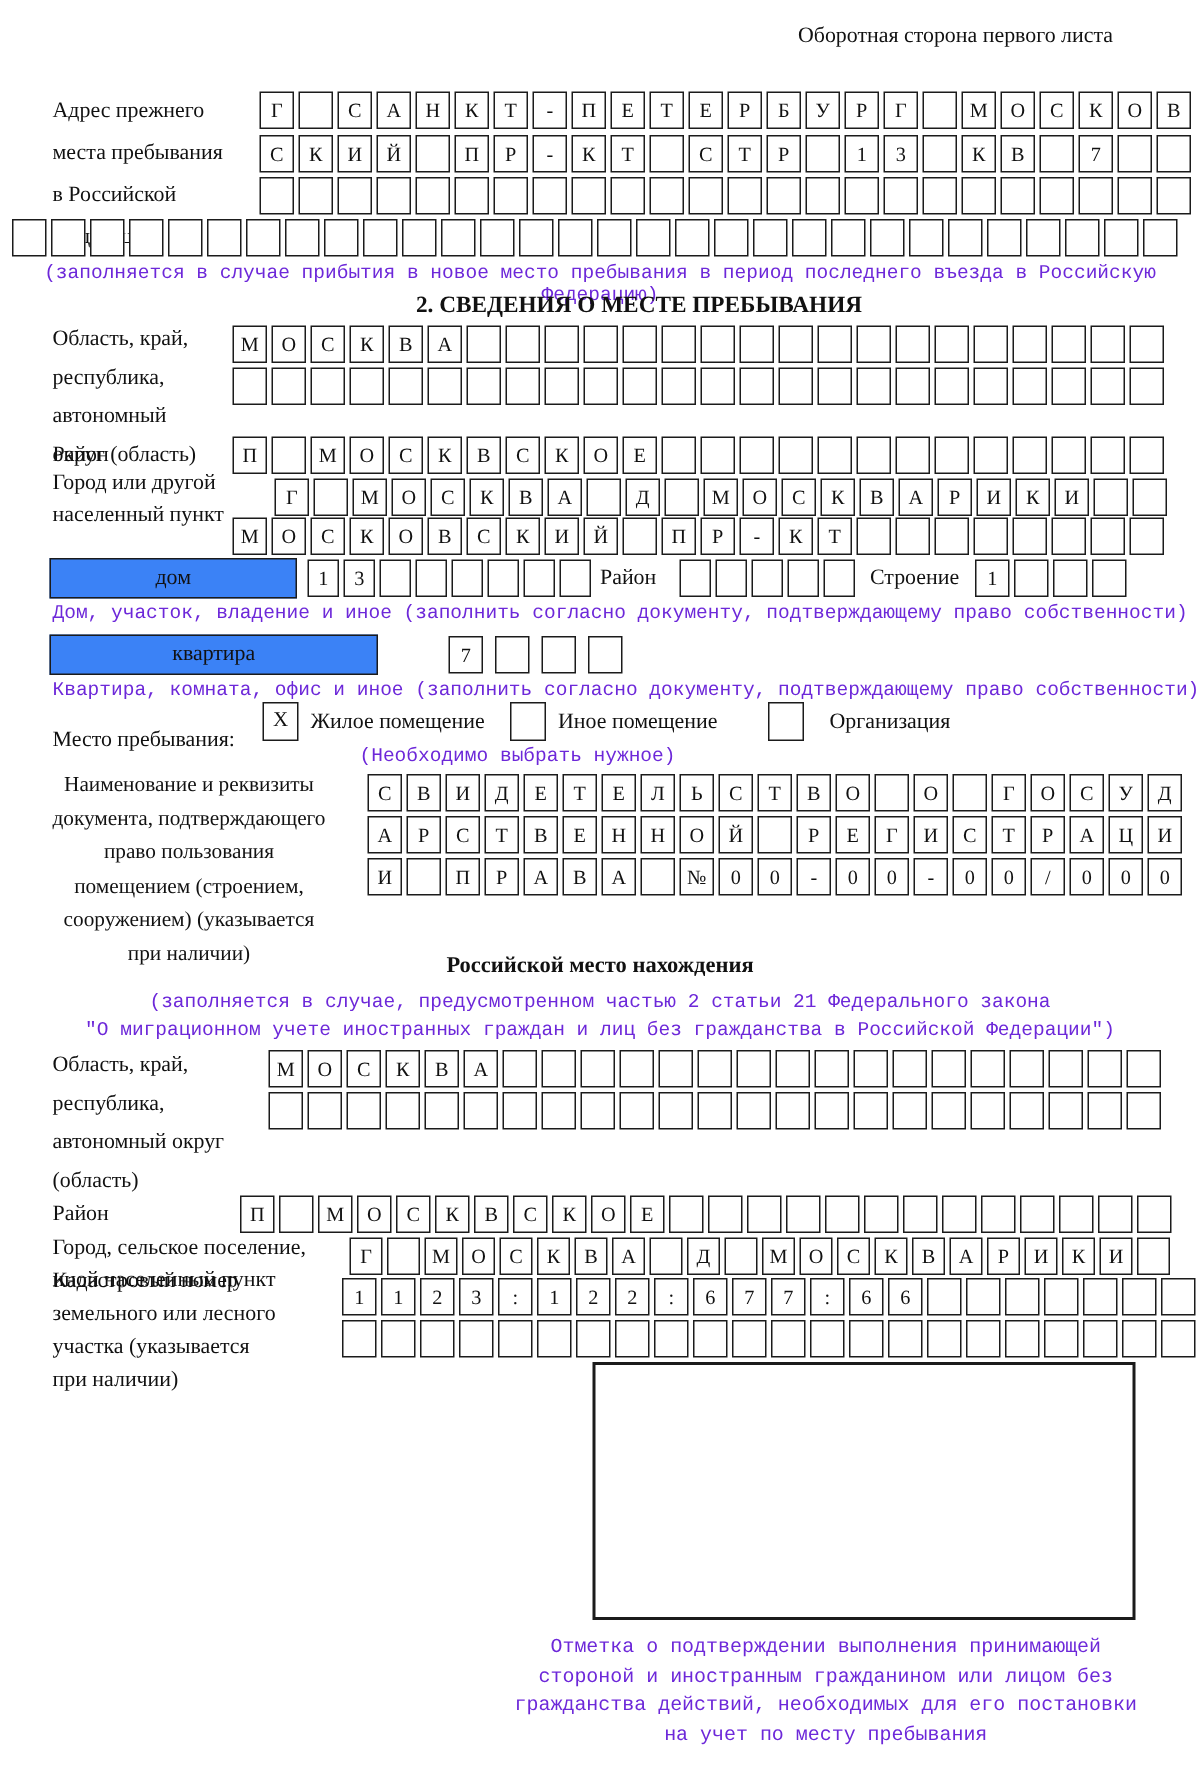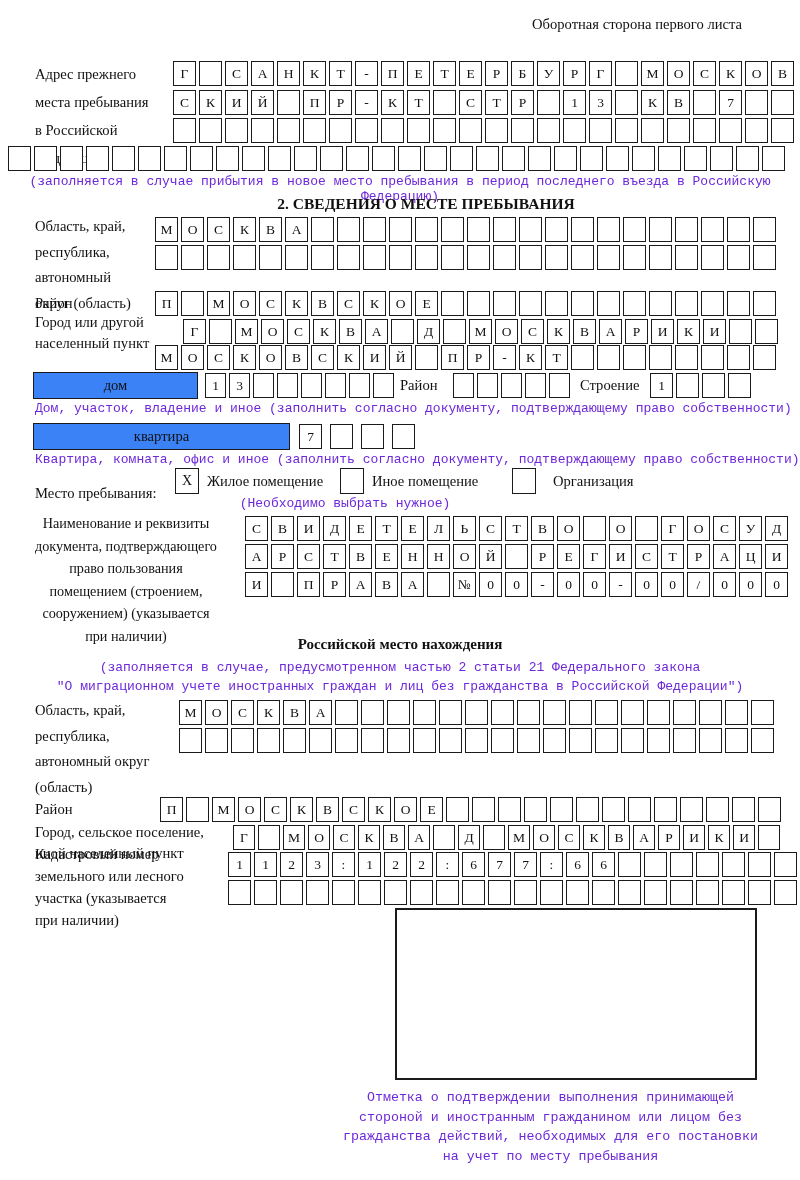--- a/index.html
+++ b/index.html
@@ -306,21 +306,21 @@
   </div>
 <div class="small-lbl" style="left:580px;top:377px;">Строение</div>
 <div class="cellrow" style="left:650px;top:373px;">
     <span class="cell">1</span>
     <span class="cell"></span>
     <span class="cell"></span>
     <span class="cell"></span>
   </div>
 <div class="note" style="left:35px;top:401px;">Дом, участок, владение и иное (заполнить согласно документу, подтверждающему право собственности)</div>
 
-<div class="box" style="left:33px;top:423px;width:257px;height:27px;">квартира</div>
+<div class="box" style="left:33px;top:423px;width:219px;height:27px;">квартира</div>
 <div class="cellrow g8" style="left:299px;top:424px;">
     <span class="cell">7</span>
     <span class="cell"></span>
     <span class="cell"></span>
     <span class="cell"></span>
   </div>
 <div class="note" style="left:35px;top:452px;">Квартира, комната, офис и иное (заполнить согласно документу, подтверждающему право собственности)</div>
 
 <div class="small-lbl" style="left:35px;top:485px;">Место пребывания:</div>
 <div class="chk" style="left:175px;top:468px;">X</div>

